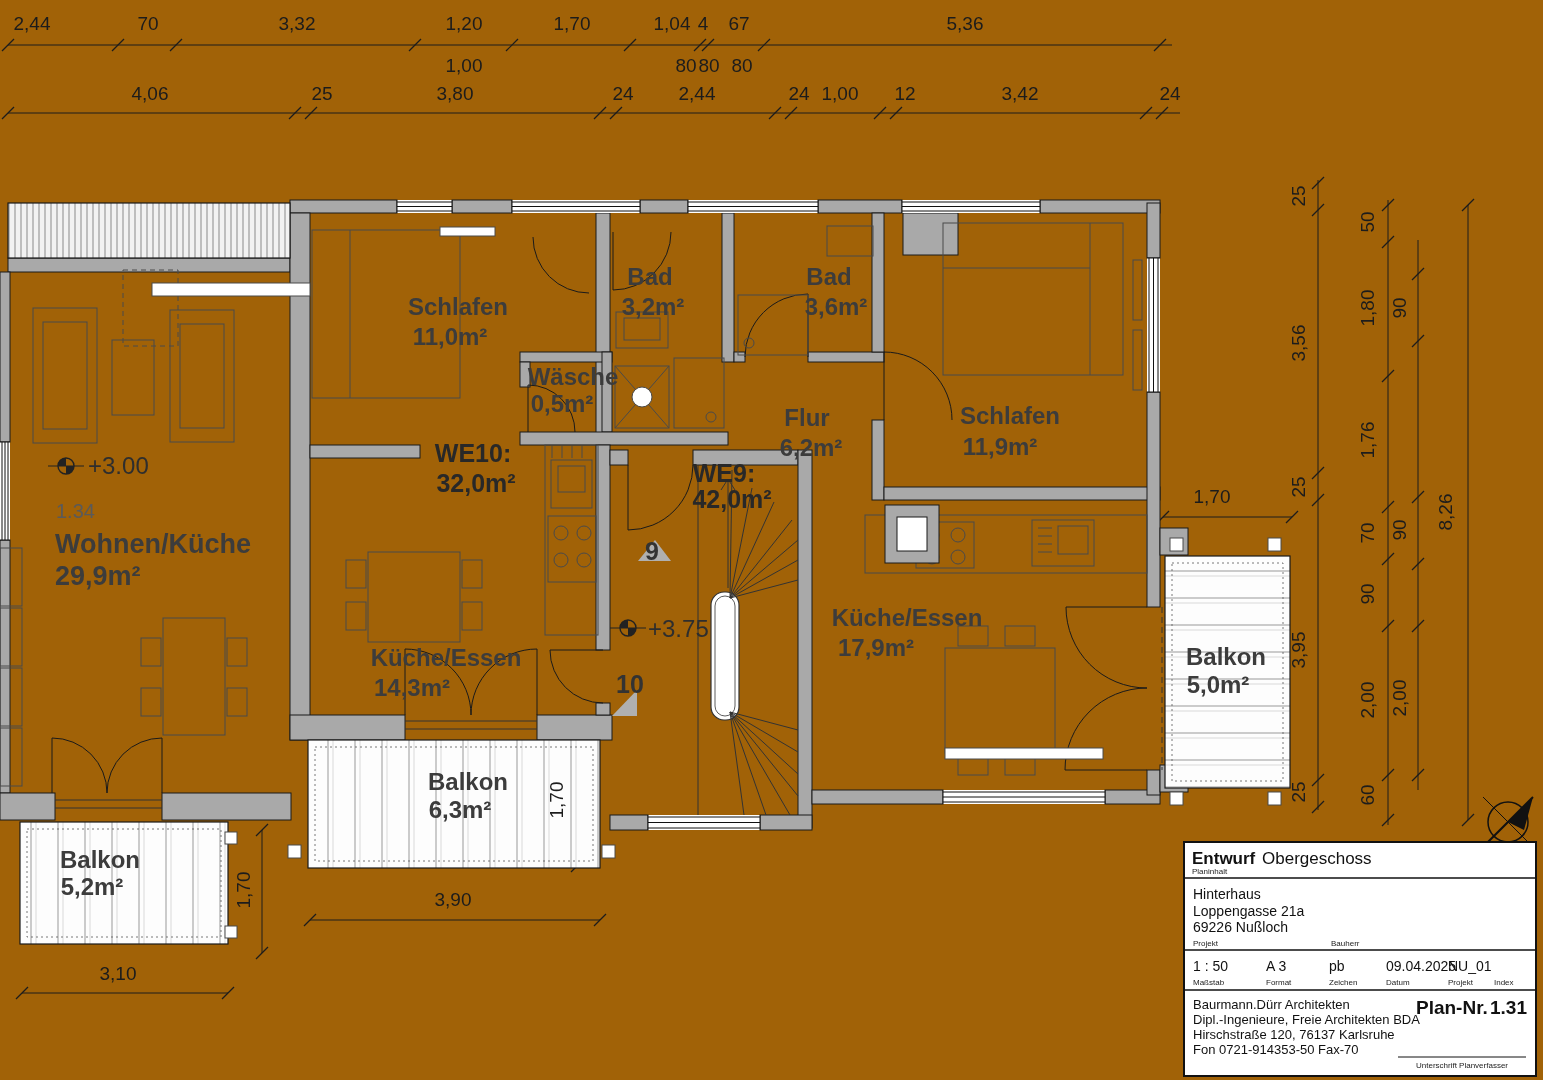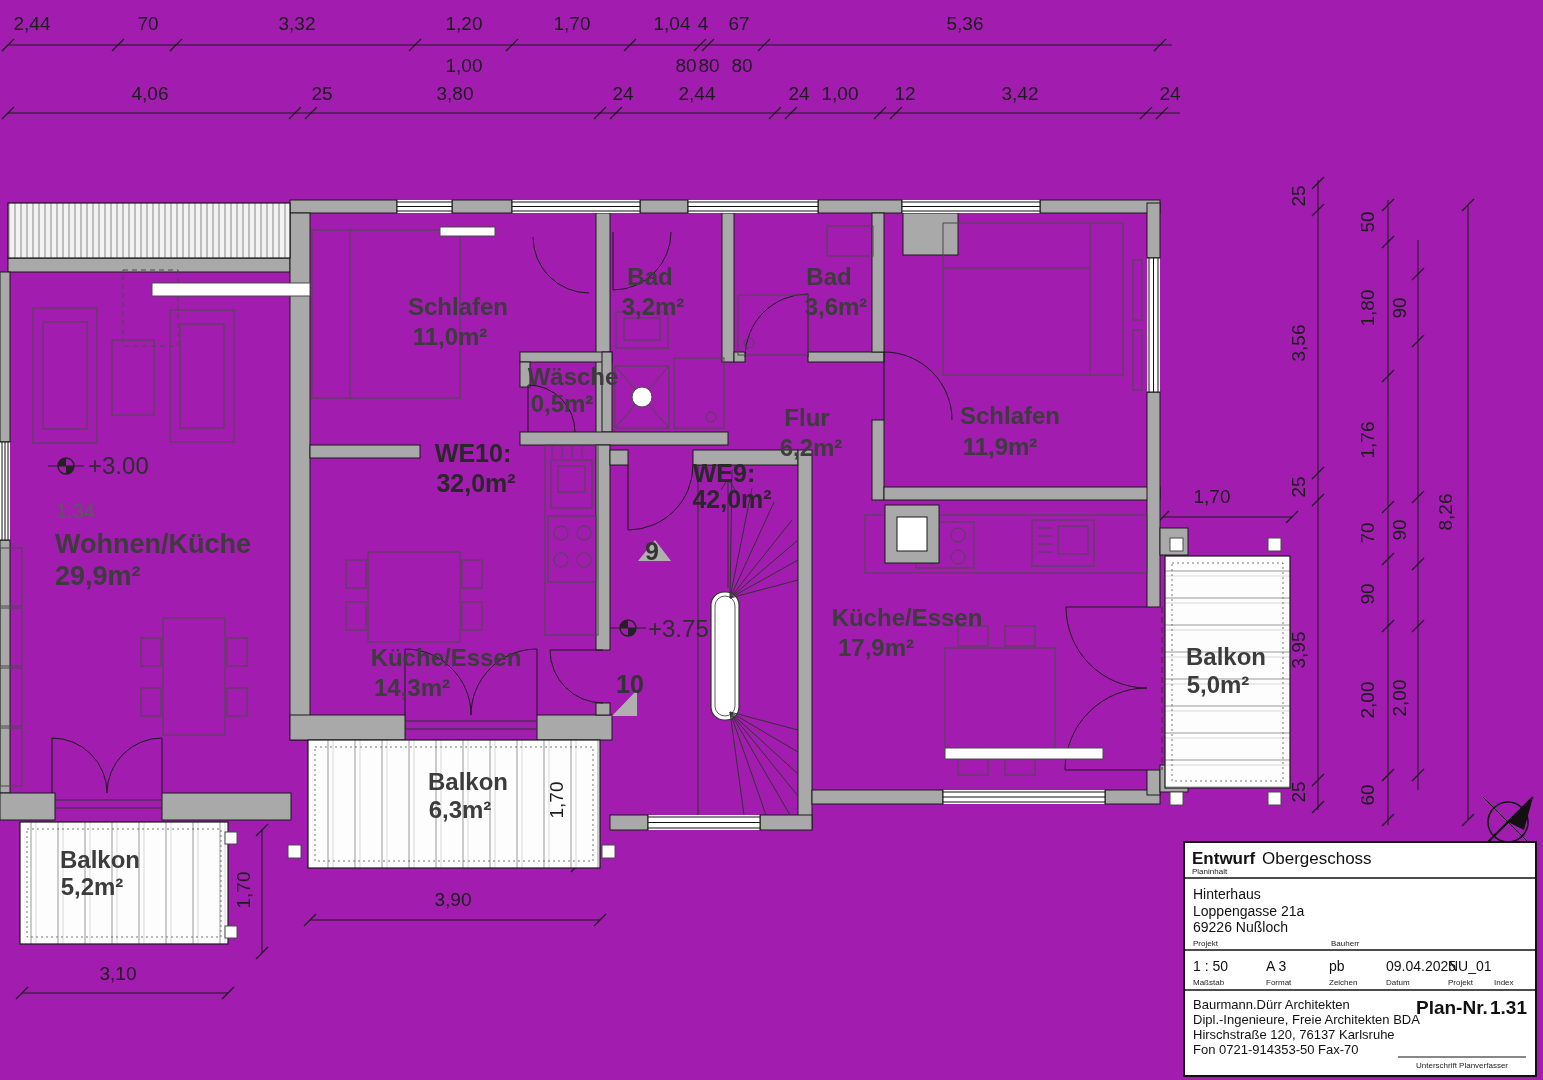--- a/index.html
+++ b/index.html
@@ -1,16 +1,16 @@
 <!DOCTYPE html>
 <html><head>
 <meta charset="utf-8">
 <style>
   html,body{margin:0;padding:0;background:#ffffff;}
-  #stage{position:relative;width:1543px;height:1080px;background:#a21caf;overflow:hidden;
+  #stage{position:relative;width:1543px;height:1080px;background:#a16207;overflow:hidden;
          font-family:"Liberation Sans",sans-serif;}
   svg{position:absolute;left:0;top:0;}
   text{font-family:"Liberation Sans",sans-serif;}
   .dim{font-size:19px;fill:#1c1c1c;}
   .rn{font-size:24px;font-weight:bold;fill:#3c3c3c;}
   .rnB{font-size:27px;font-weight:bold;fill:#3c3c3c;}
   .we{font-size:25px;font-weight:bold;fill:#282828;}
   .lv{font-size:24px;fill:#2e2e2e;}
   .num{font-size:20px;fill:#5a5a5a;}
   .stn{font-size:25px;font-weight:bold;fill:#333;}

